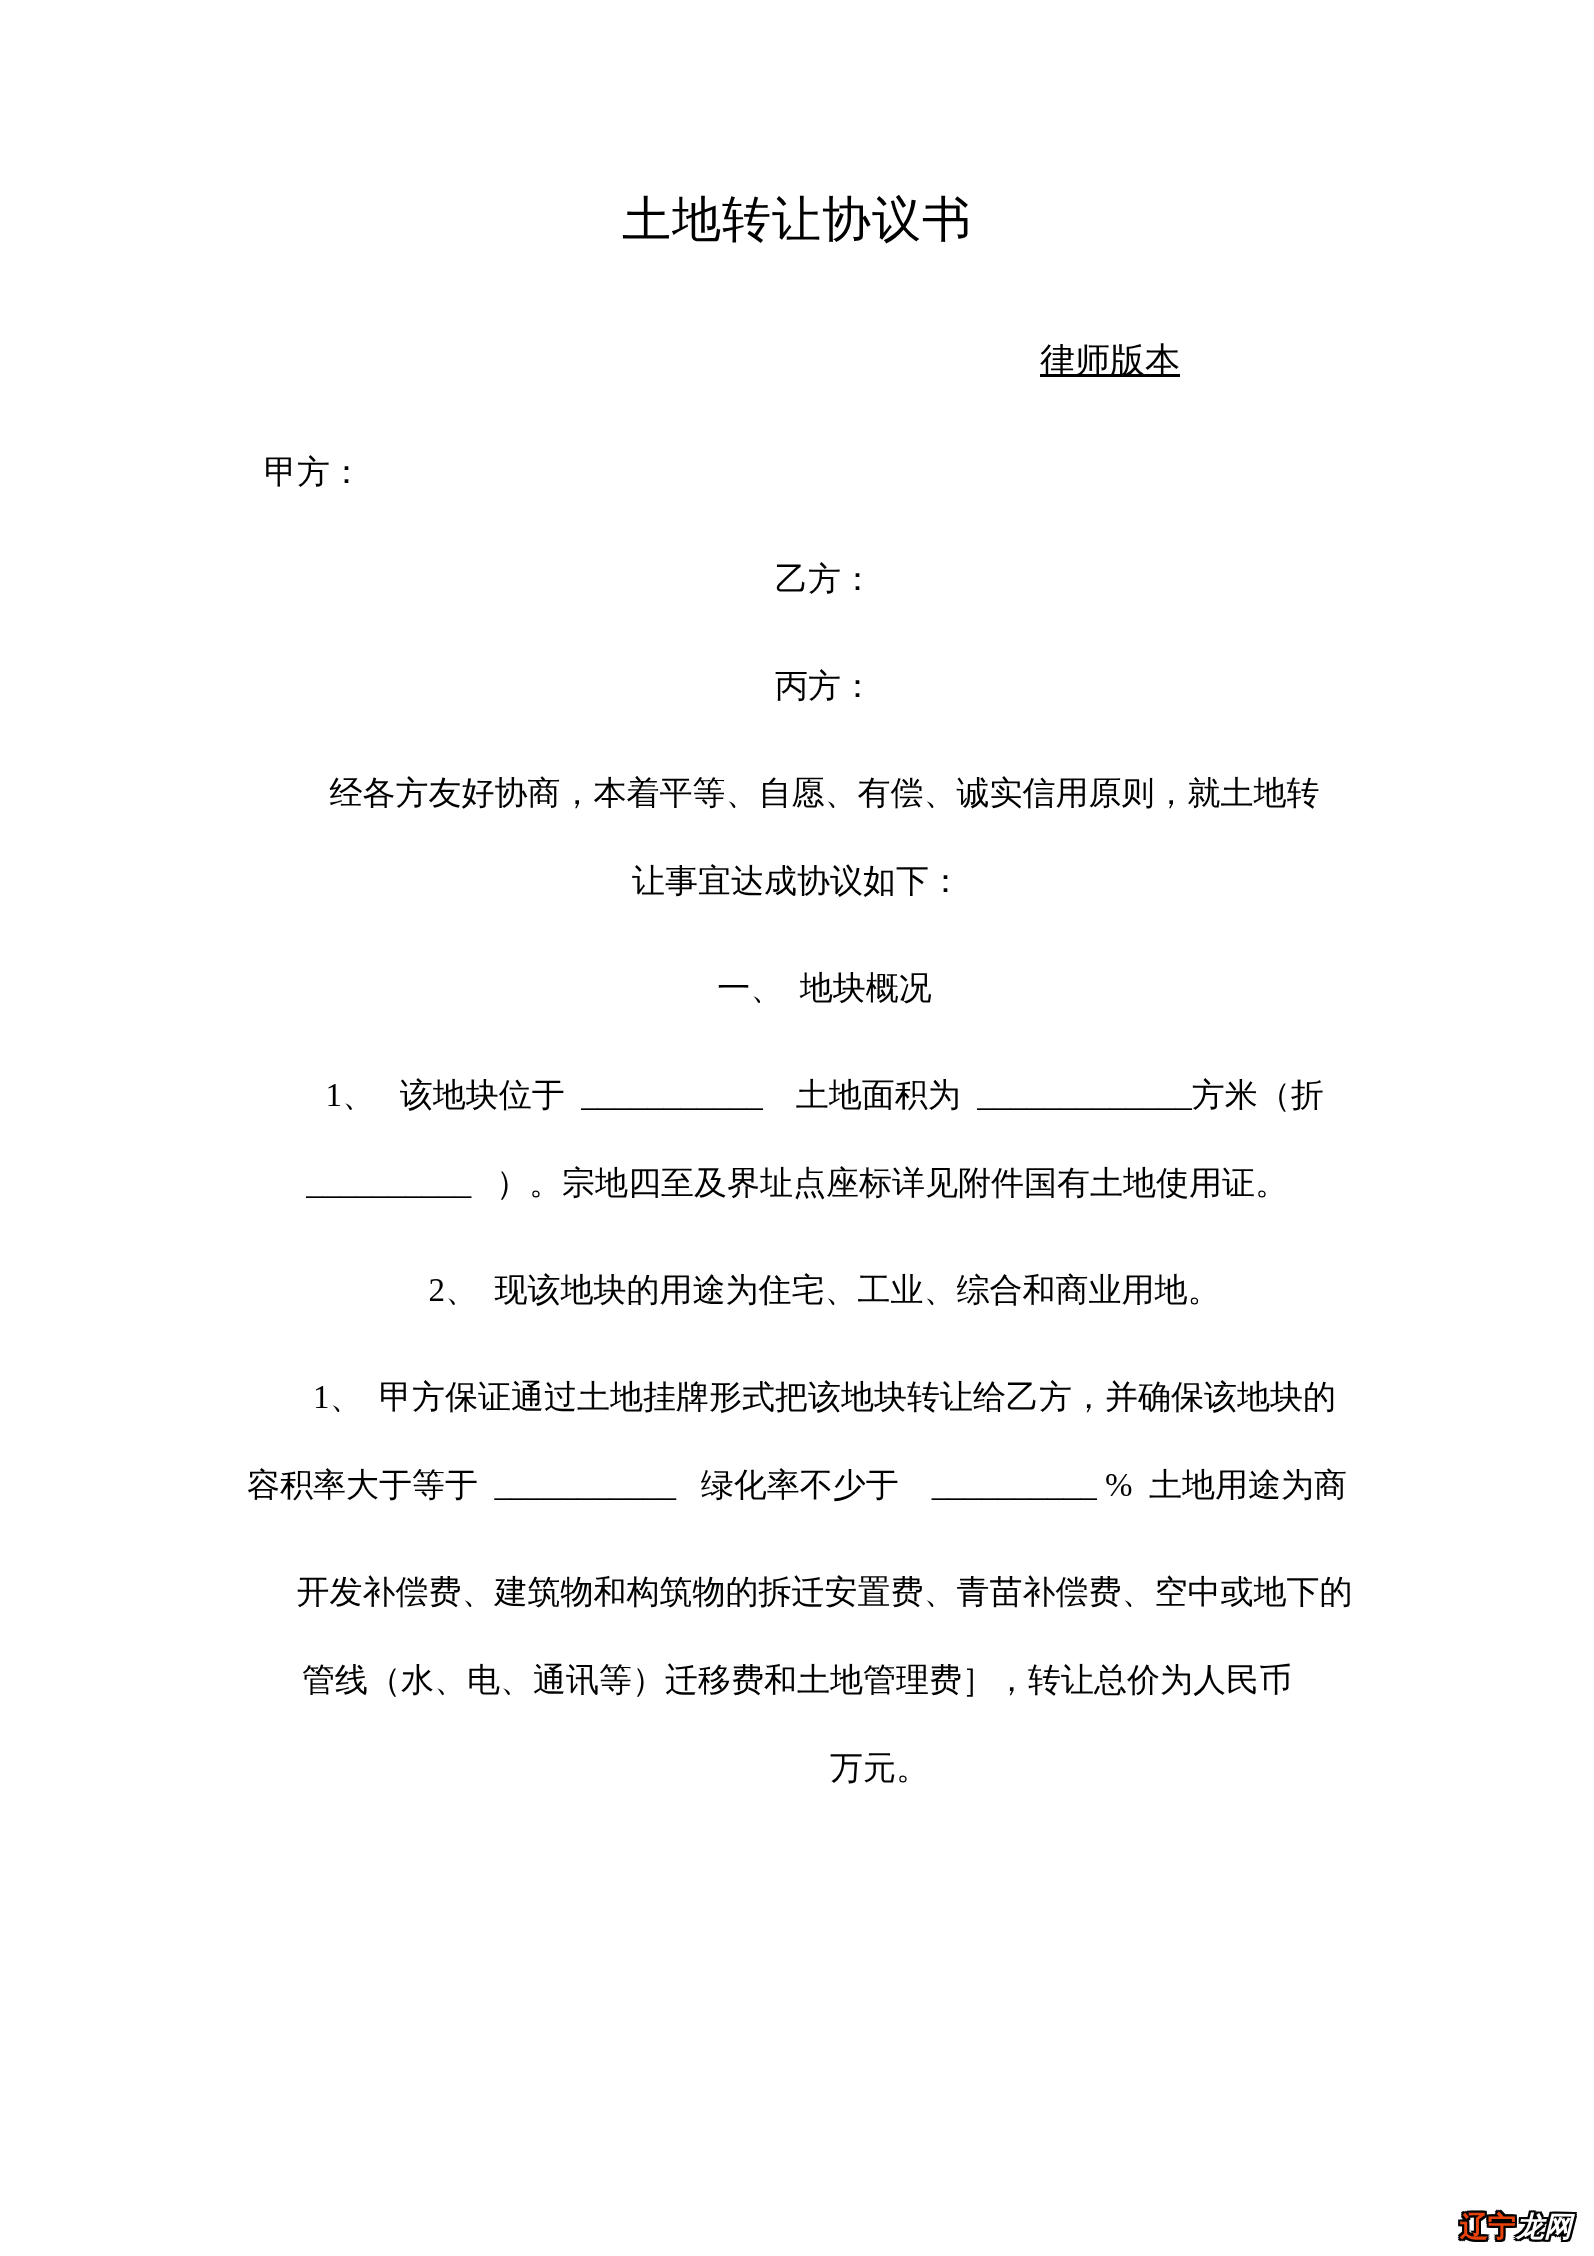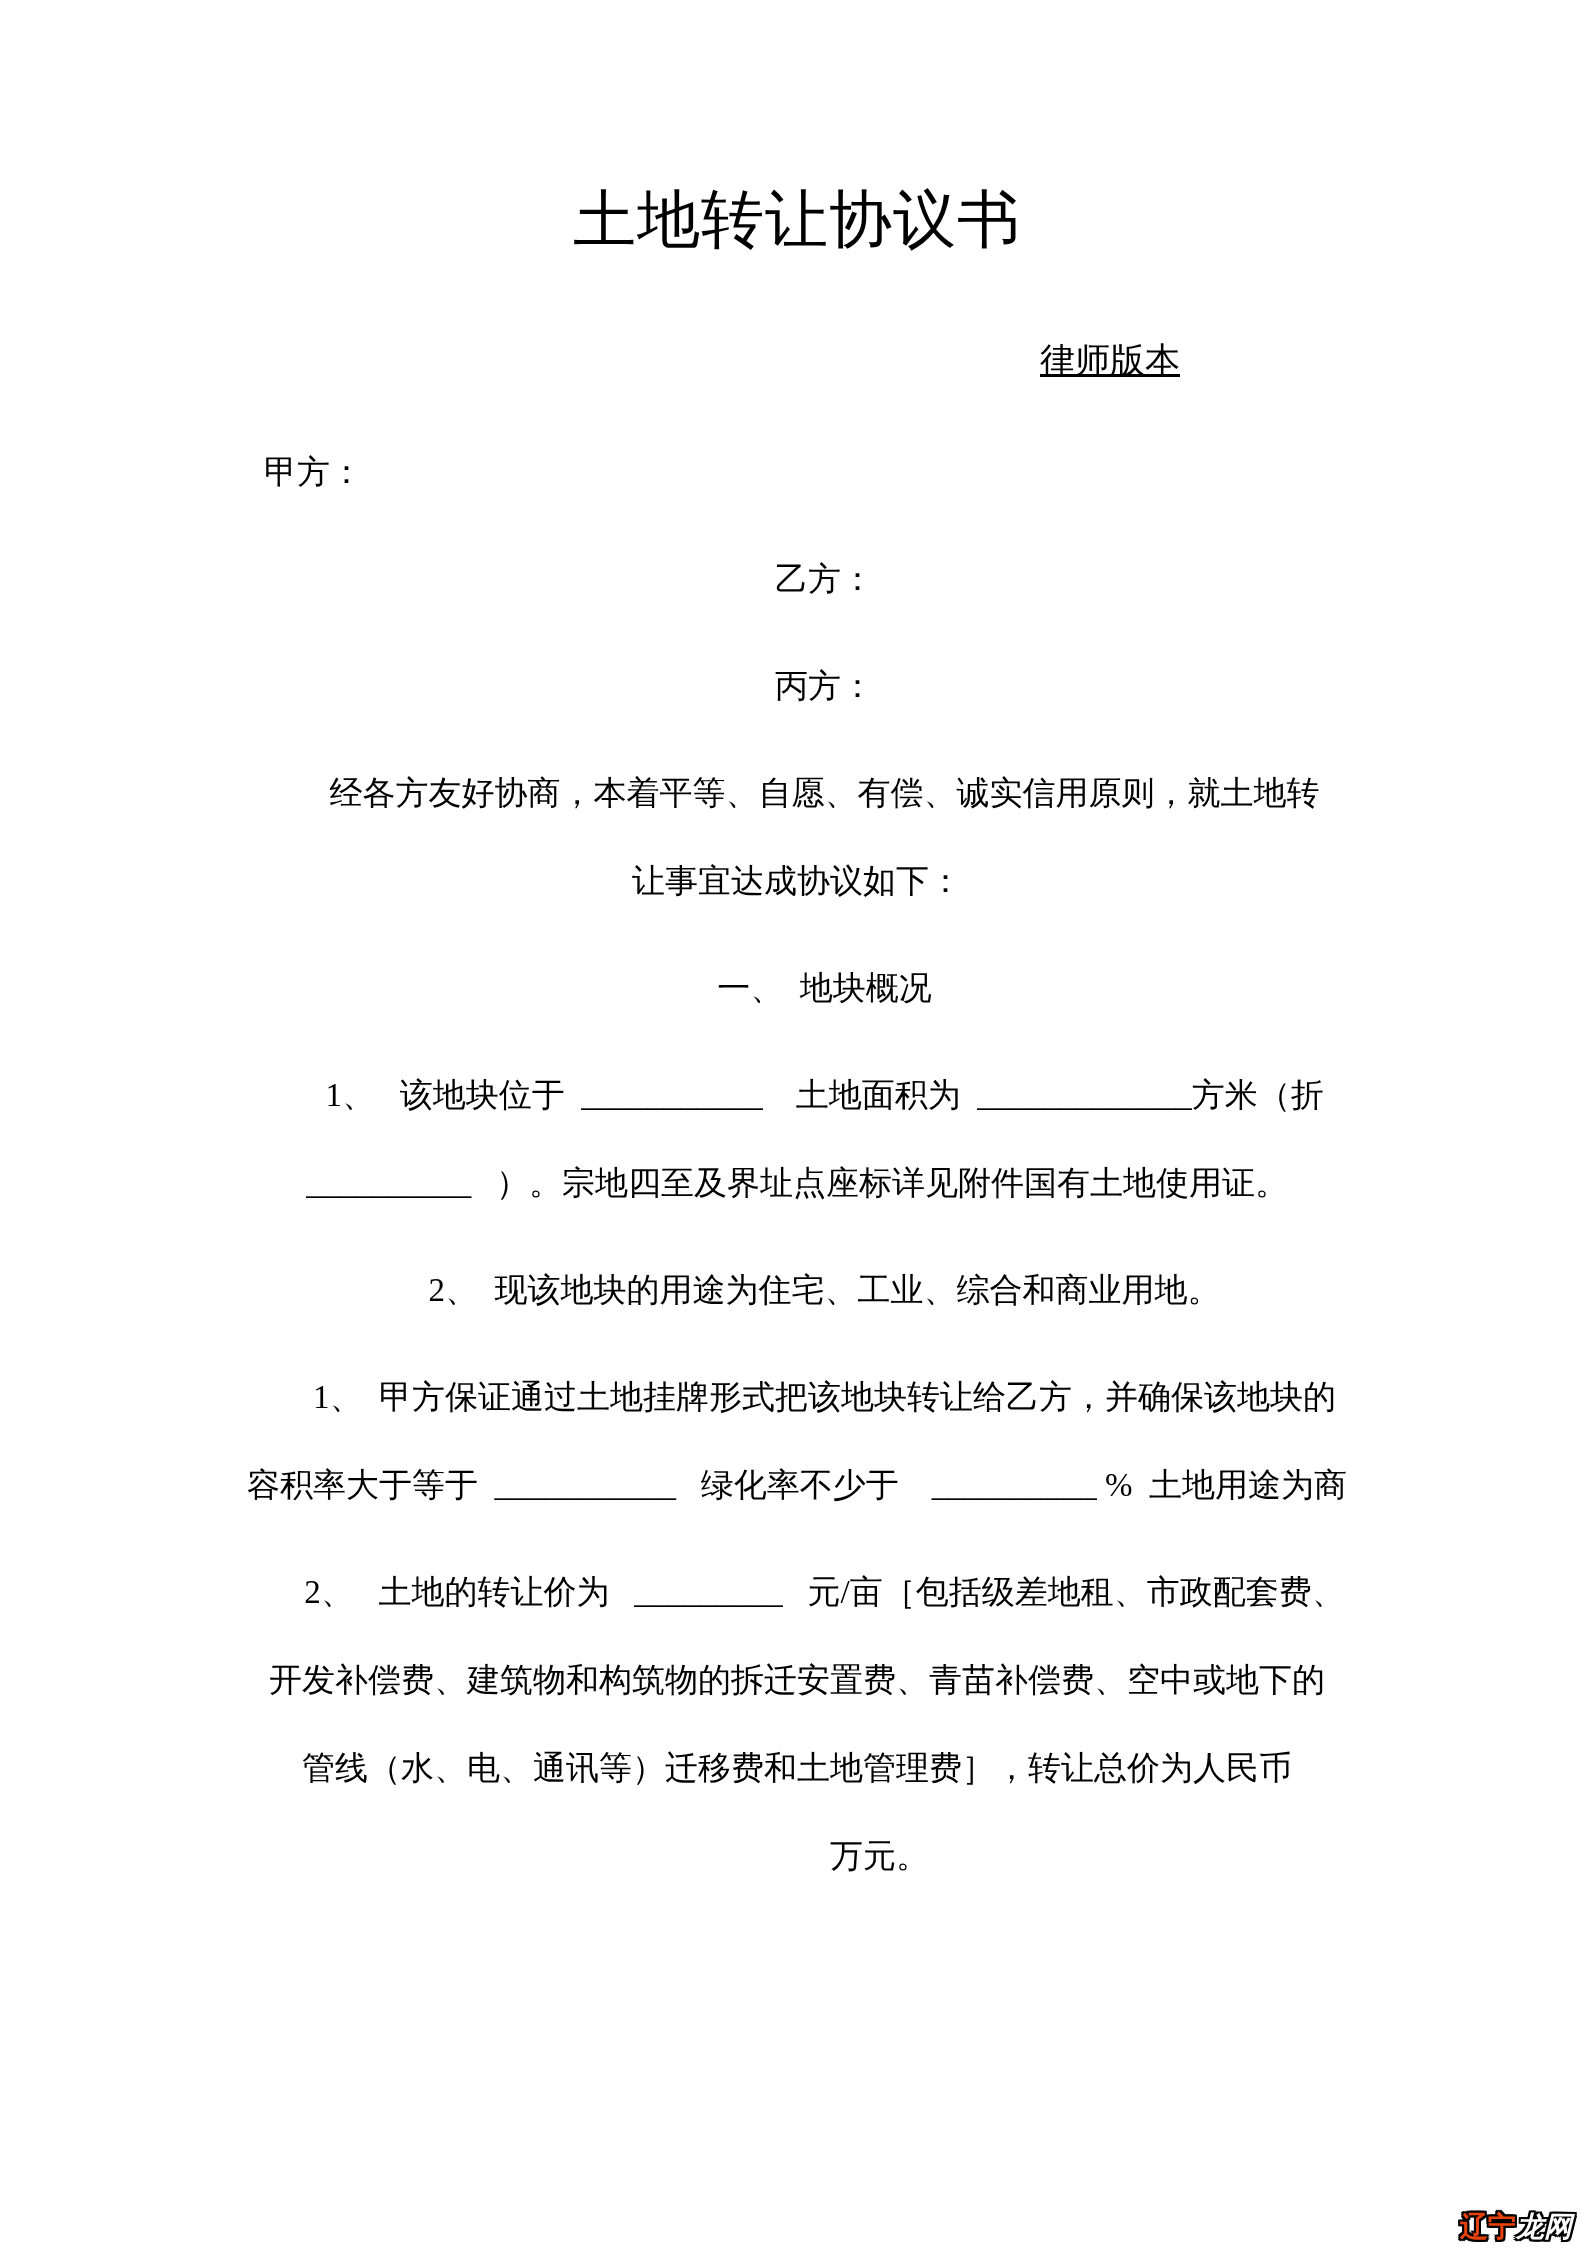--- a/index.html
+++ b/index.html
@@ -8,21 +8,21 @@
     position: relative;
     width: 1594px;
     height: 2256px;
     background: #ffffff;
     color: #000000;
     overflow: hidden;
     font-family: "Liberation Serif", "DejaVu Serif", serif;
   }
   .doc-title {
     margin: 182px 0 0 0;
-    font-size: 63px;
+    font-size: 49px;
     line-height: 76px;
     font-weight: 400;
     text-align: center;
     letter-spacing: 1px;
   }
   .version-label {
     margin-top: 82px;
     padding-left: 1040px;
     font-size: 35px;
     line-height: 42px;
@@ -95,21 +95,20 @@
       <div class="line">2、  现该地块的用途为住宅、工业、综合和商业用地。</div>
     </div>
 
 
     <div class="para">
       <div class="line">1、  甲方保证通过土地挂牌形式把该地块转让给乙方，并确保该地块的</div>
       <div class="line">容积率大于等于  ___________   绿化率不少于    __________ %  土地用途为商</div>
     </div>
 
     <div class="para">
-      <div class="line">2、   土地的转让价为   _________   元/亩［包括级差地租、市政配套费、</div>
       <div class="line">开发补偿费、建筑物和构筑物的拆迁安置费、青苗补偿费、空中或地下的</div>
       <div class="line">管线（水、电、通讯等）迁移费和土地管理费］，转让总价为人民币</div>
       <div class="line">　　　　　万元。</div>
     </div>
 
   </div>
 
   <div class="watermark">
     <span class="wm-primary">辽宁</span><span class="wm-secondary">龙网</span>
   </div>

